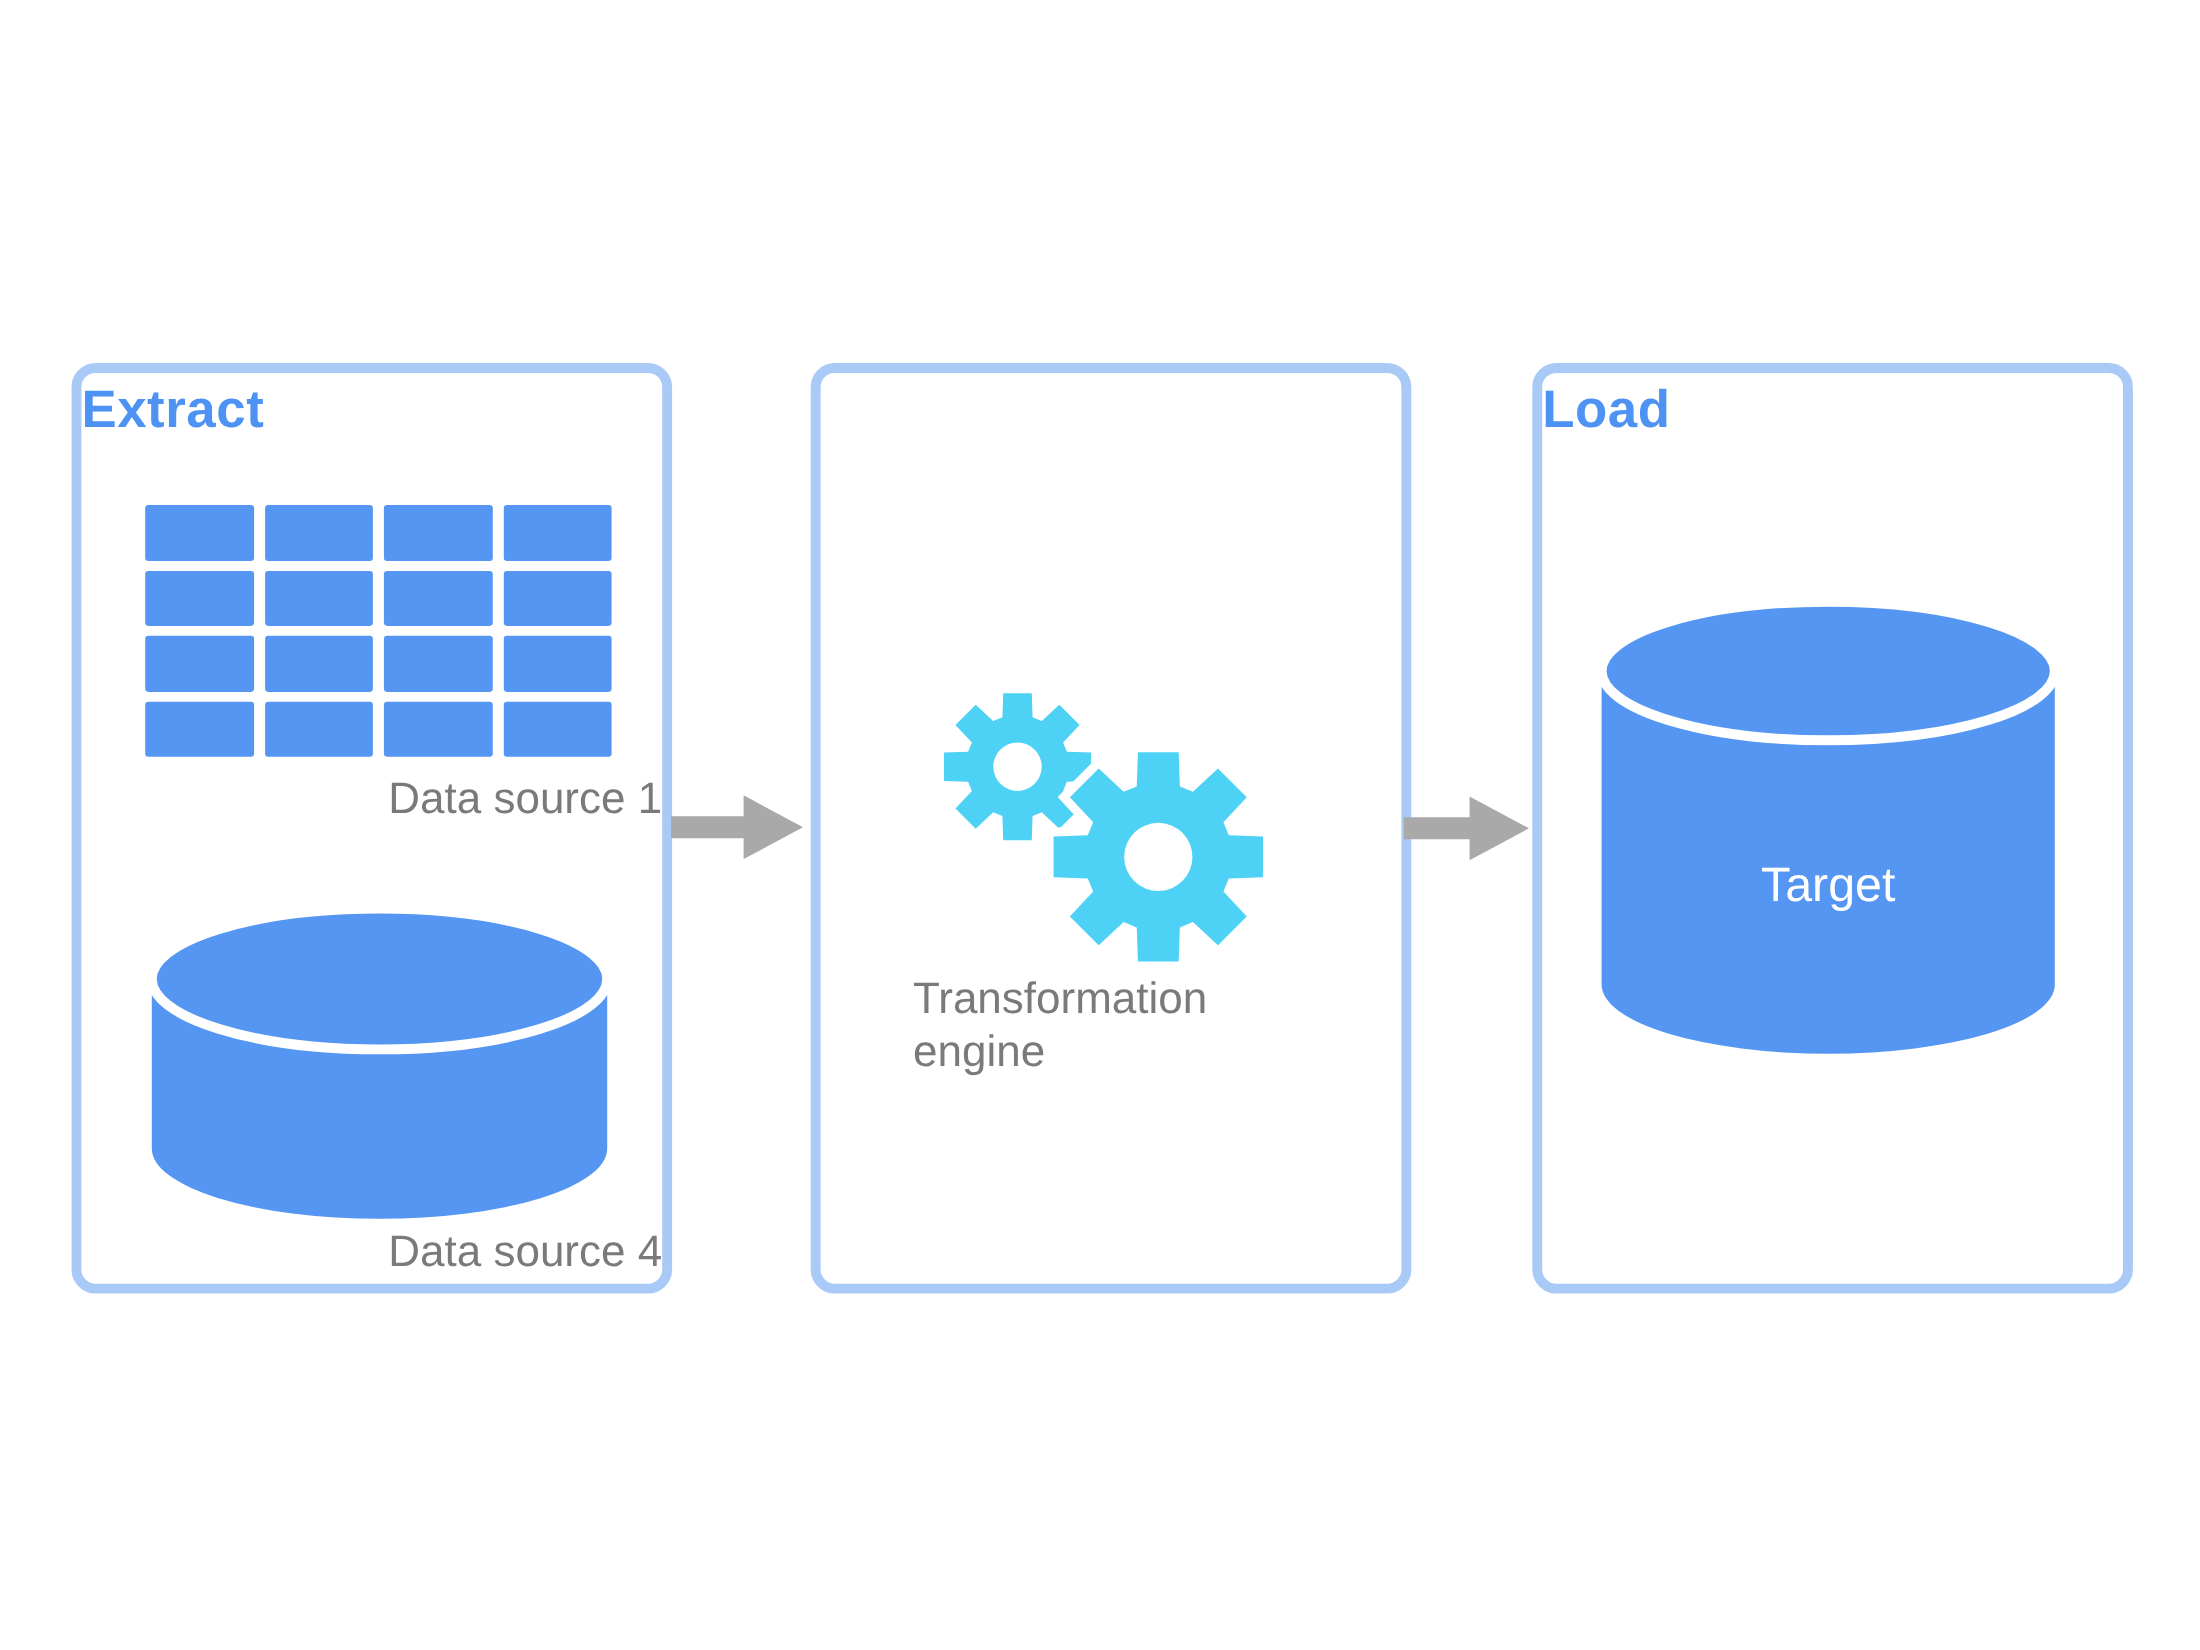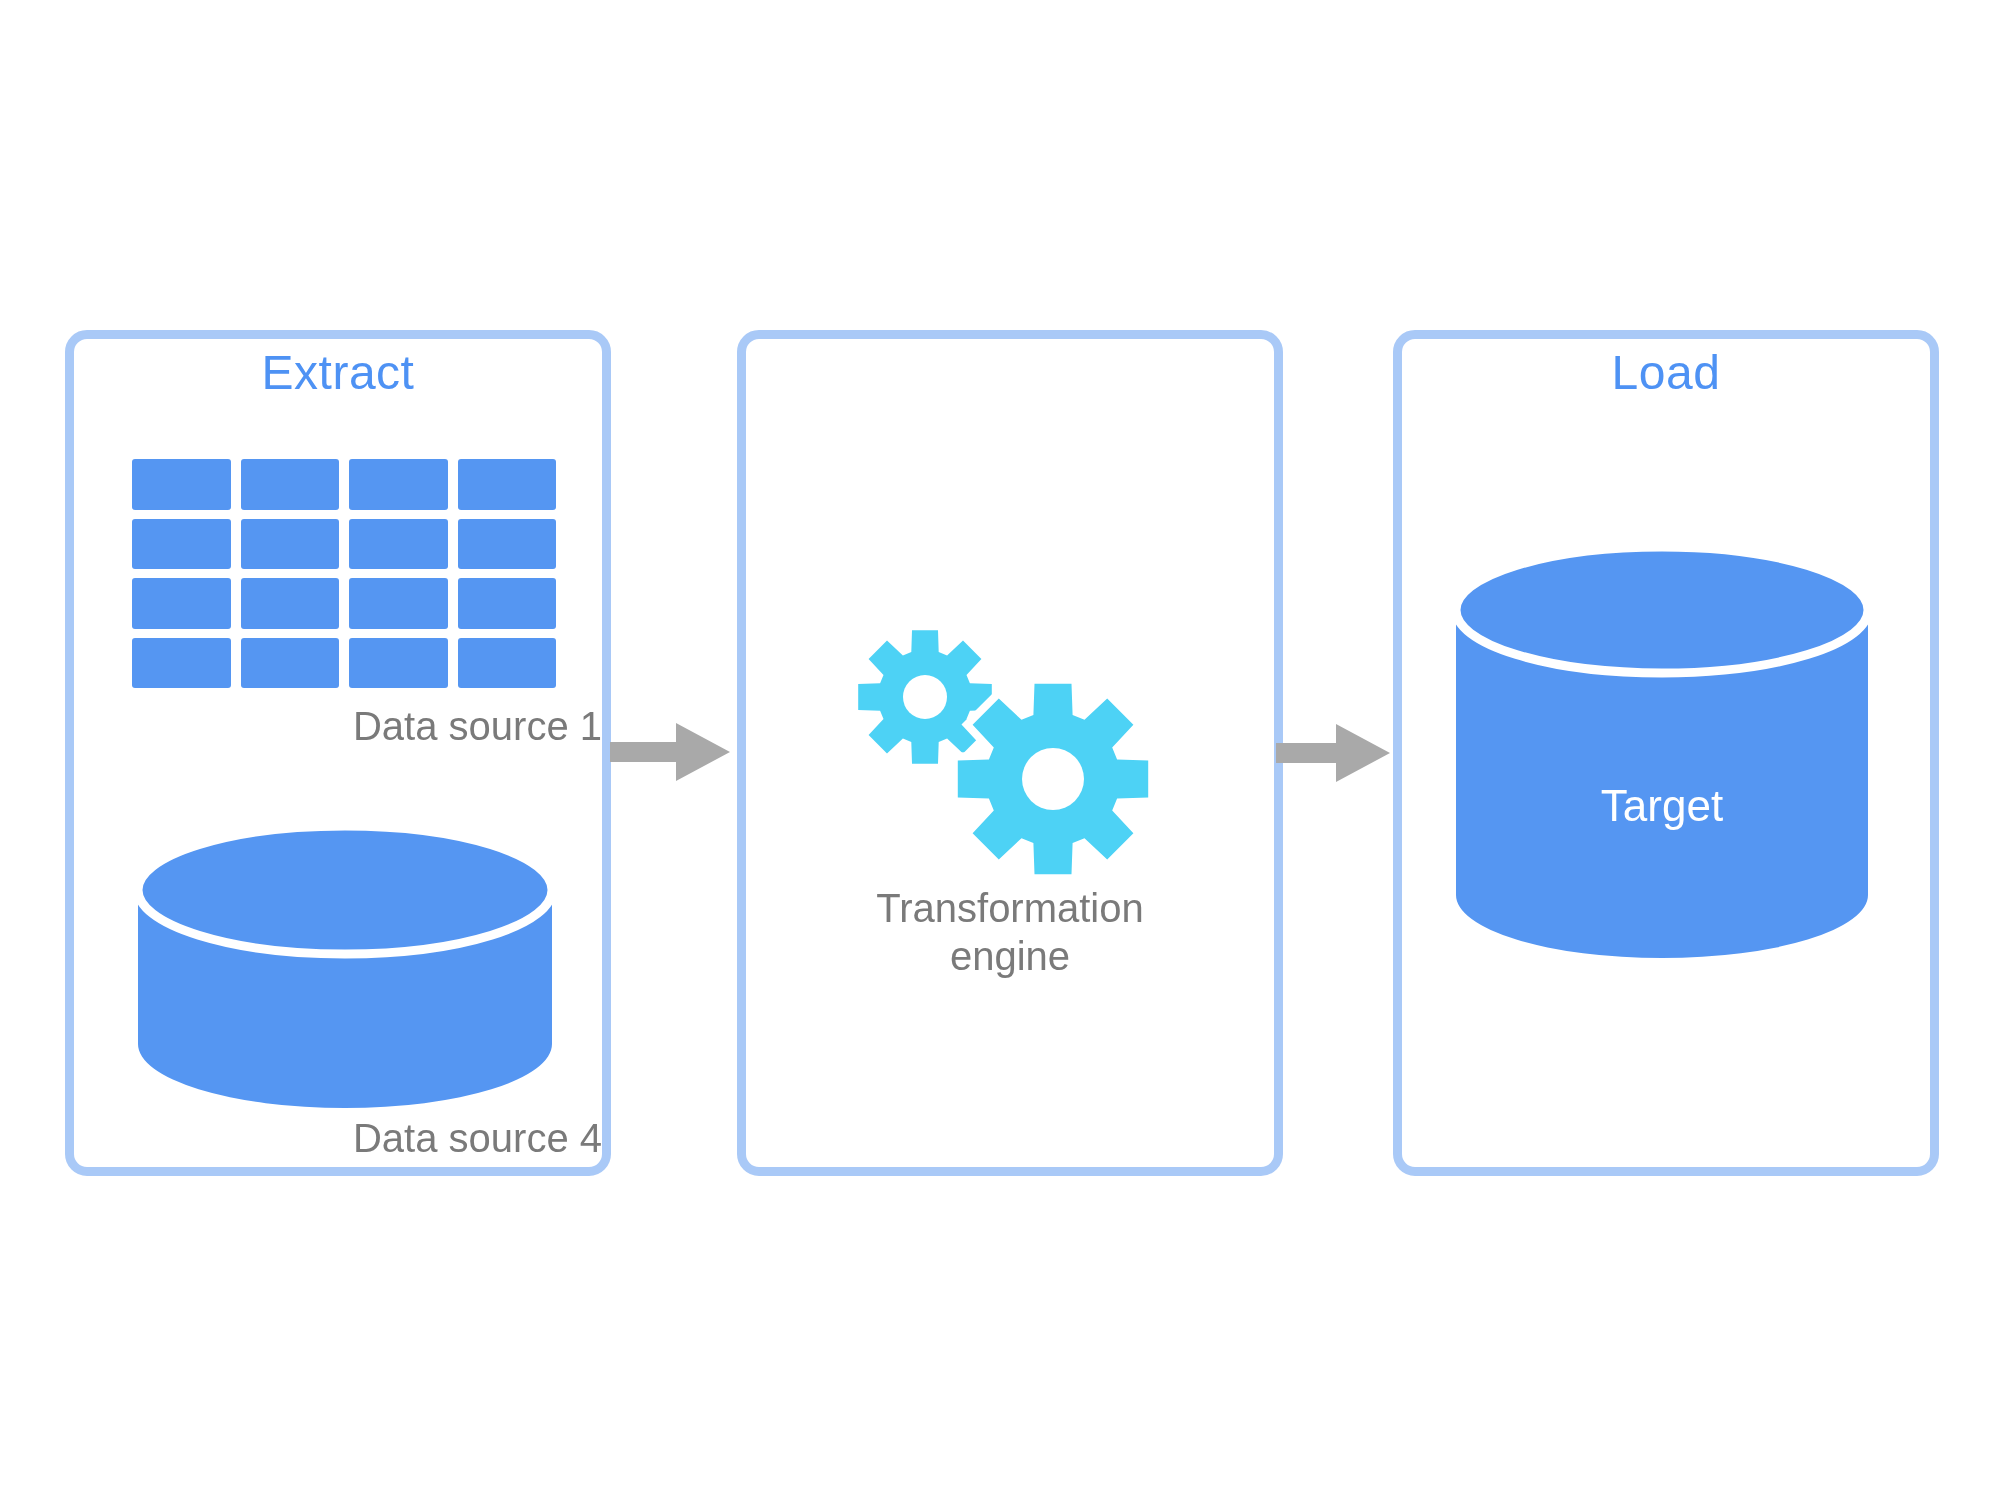--- a/index.html
+++ b/index.html
@@ -24,23 +24,23 @@
     position:absolute;
     top:330px;
     width:546px;height:846px;
     background:var(--white);
     border:9px solid var(--panel_border);
     border-radius:22px;
   }
   .panel-title{
     position:absolute;
     top:6px;left:0;right:0;
-    text-align:center;
+    text-align:left;
     font-size:48px;
-    font-weight:400;
+    font-weight:700;
     line-height:56px;
     color:var(--title_blue);
     letter-spacing:0.5px;
   }
   .table-grid{
     position:absolute;
     left:58px;top:120px;
     width:424px;height:229px;
     display:grid;
     grid-template-columns:repeat(4,1fr);
@@ -76,21 +76,21 @@
     stroke-width:16;
     paint-order:stroke;
   }
   .gear-hole{fill:var(--white);}
   .caption{
     position:absolute;
     left:50%;
     transform:translateX(-50%);
     width:360px;
     top:545px;
-    text-align:center;
+    text-align:left;
     font-size:40px;
     line-height:48px;
     color:var(--label_gray);
   }
   .arrow{position:absolute;}
   .arrow polygon{fill:var(--arrow_gray);}
 </style>
 </head>
 <body>
 

